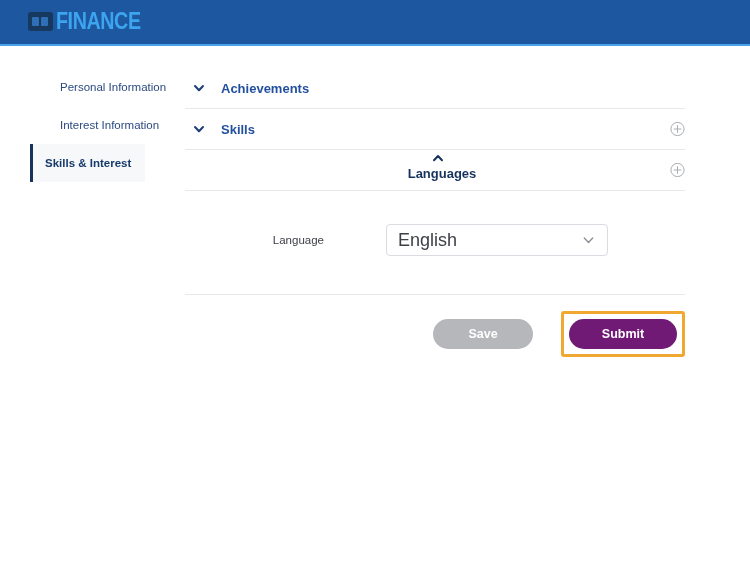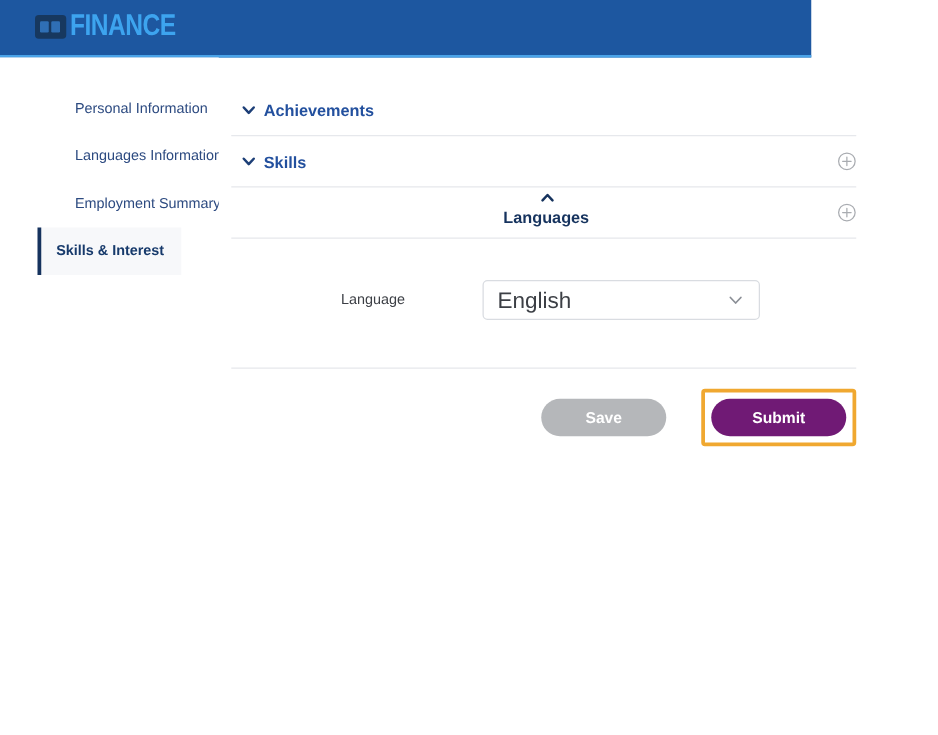--- a/index.html
+++ b/index.html
@@ -16,21 +16,21 @@
     position: relative;
     width: 750px;
     height: 588px;
     background: #ffffff;
   }
 
   
   .header {
     position: absolute;
     top: 0; left: 0;
-    width: 649px;
+    width: 750px;
     height: 46px;
     background: #1d57a0;
     border-bottom: 2px solid #4aa3e8;
   }
 
   .brand {
     position: absolute;
     left: 28px;
     top: 9px;
     display: flex;
@@ -134,21 +134,21 @@
     width: 16px; height: 16px;
     margin-left: 6px;
     flex: none;
     display: flex;
     align-items: center;
     justify-content: center;
   }
   .chev svg { display: block; }
 
   .acc-title {
-    margin-left: 4px;
+    margin-left: 14px;
     font-size: 13px;
     font-weight: bold;
     color: #23509e;
   }
   .acc-title.dark { color: #16335e; }
 
   .plus-icon {
     position: absolute;
     right: 0;
     top: 50%;
@@ -256,24 +256,21 @@
       <span class="brand-mark"></span>
       <span class="brand-text">FINANCE</span>
     </div>
   </div>
 
   <div class="sidebar">
     <div class="side-item">
       <span>Personal Information</span>
     </div>
     <div class="side-item">
-      <span>Languages Information</span>
-    </div>
-    <div class="side-item">
-      <span>Employment Summary</span>
+      <span>Interest Information</span>
     </div>
     <div class="side-item active">
       <span>Skills &amp; Interest</span>
     </div>
   </div>
 
   <div class="main">
 
     <div class="accordion">
 

